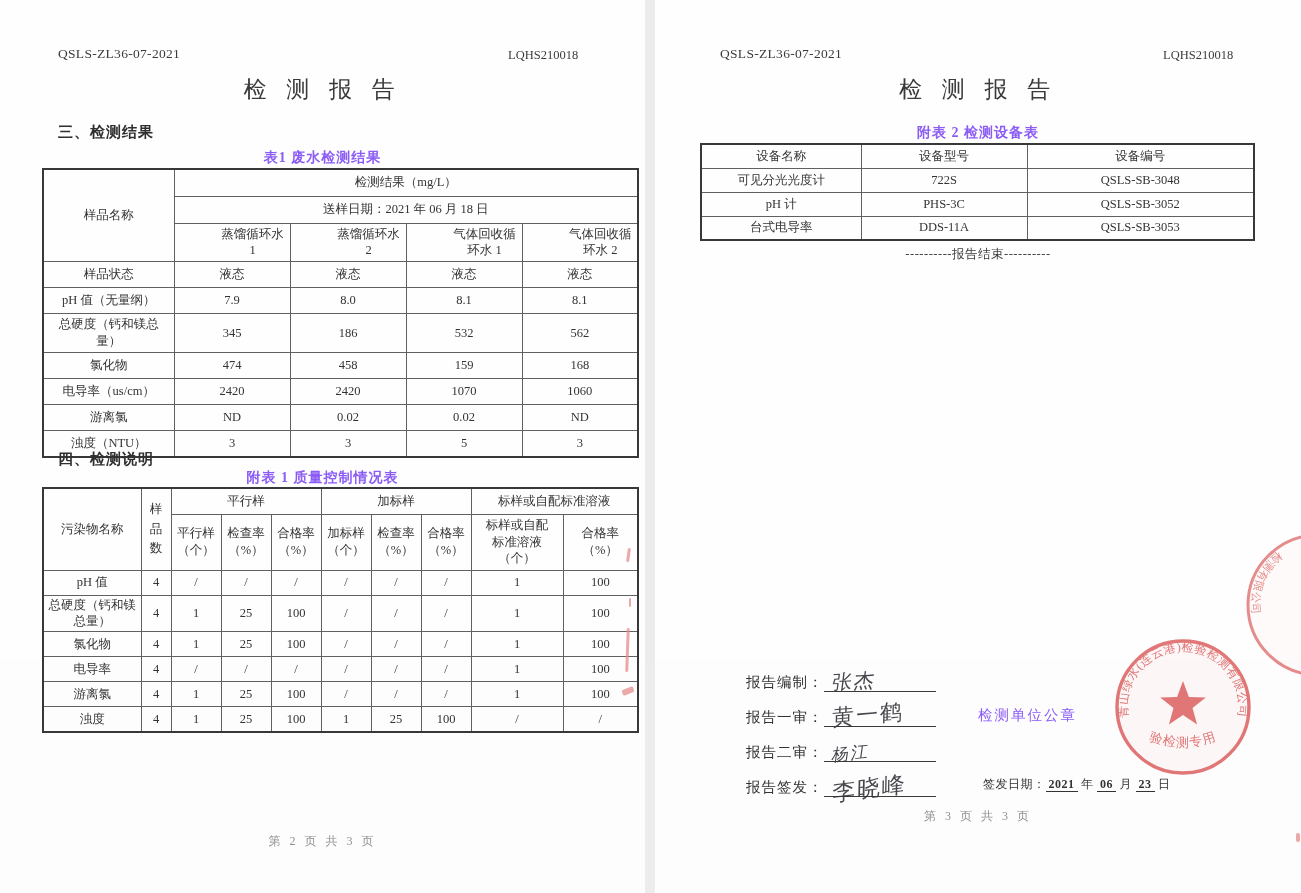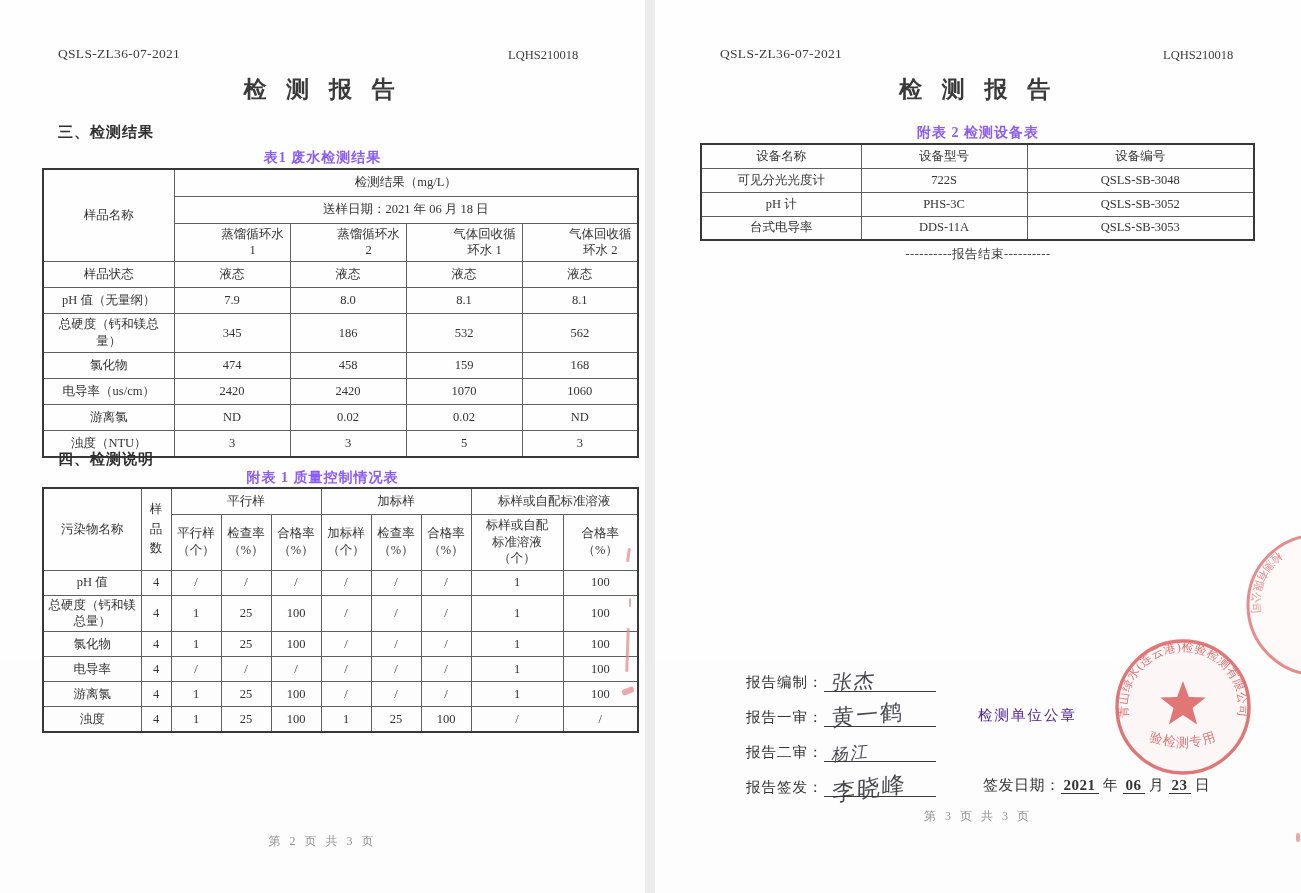--- a/index.html
+++ b/index.html
@@ -7,21 +7,21 @@
   body { font-family:"Liberation Serif","DejaVu Serif",serif; color:#333; position:relative; }
 
   .canvas { position:absolute; left:0; top:0; width:1301px; height:893px; background:#fdfdfd; }
   .page { position:absolute; top:0; height:660px; background:#fefefe; }
   .page-left  { left:0;   width:645px; }
   .page-right { left:655px; width:646px; }
   .page-separator { position:absolute; left:645px; top:0; width:10px; height:893px; background:#ececec; }
 
   .doc-code   { position:absolute; font-size:13.5px; color:#3b3b3b; letter-spacing:.3px; }
   .report-no  { position:absolute; font-size:12.5px; color:#3b3b3b; }
-  .page-title { position:absolute; left:0; width:100%; text-align:center; font-size:23px; font-weight:bold;
+  .page-title { position:absolute; left:0; width:100%; text-align:center; font-size:23px; font-weight:normal;
                 letter-spacing:7px; color:#3a3a3a; }
   .section-heading { position:absolute; font-size:15px; font-weight:bold; color:#2f2f2f; letter-spacing:1px; }
   .table-caption { position:absolute; left:0; width:100%; text-align:center; font-size:14px; font-weight:bold; color:#8b5cf6; letter-spacing:1px; }
   .page-footer { position:absolute; left:0; width:100%; text-align:center; font-size:12px; color:#8f8f8f; letter-spacing:3px; }
 
   table { border-collapse:collapse; table-layout:fixed; position:absolute; background:transparent; }
   td { border:1px solid #606060; text-align:center; vertical-align:middle; font-size:12.5px; color:#333;
        padding:2px 3px; line-height:1.35; }
   table.bordered { border:2px solid #383838; }
   table.bordered td { border-color:#606060; }
@@ -44,22 +44,22 @@
   #equip-table { left:45px; top:143px; width:553px; }
   #equip-table td { height:24px;margin-left:44px; }
 
   .end-note { position:absolute; left:0; width:100%; text-align:center; font-size:12.5px; color:#3c3c3c; letter-spacing:.5px; }
 
   .sig-row { position:absolute; font-size:14.5px; color:#333; letter-spacing:1px; white-space:nowrap; }
   .sig-line { display:inline-block; width:112px; border-bottom:1.3px solid #3a3a3a; height:20px;
               vertical-align:bottom; position:relative; }
   .handwriting { position:absolute; left:8px; bottom:-4px; font-size:20px; color:#33343a;
                  transform:rotate(-3deg) skewX(-10deg); letter-spacing:2px; white-space:nowrap; opacity:.9; }
-  .seal-caption { position:absolute; font-size:14.5px; letter-spacing:2px; color:#4c1d95; }
-  .issue-date { position:absolute; font-size:15px; color:#333; letter-spacing:.5px; white-space:nowrap; }
+  .seal-caption { position:absolute; font-size:14.5px; letter-spacing:2px; color:#8b5cf6; }
+  .issue-date { position:absolute; font-size:12px; color:#333; letter-spacing:.5px; white-space:nowrap; }
   .u-num { border-bottom:1.4px solid #333; padding:0 3px; font-weight:bold; }
 
   .stamp-wrap { position:absolute; left:453px; top:632px; width:150px; height:150px; opacity:.85;
                 mix-blend-mode:multiply; }
   .partial-stamp-wrap { position:absolute; left:585px; top:523px; width:61px; height:165px; overflow:hidden;
                         opacity:.8; mix-blend-mode:multiply; }
   .red-fragment { position:absolute; background:#e78b8b; opacity:.75; border-radius:2px; }
 </style>
 </head>
 <body>

